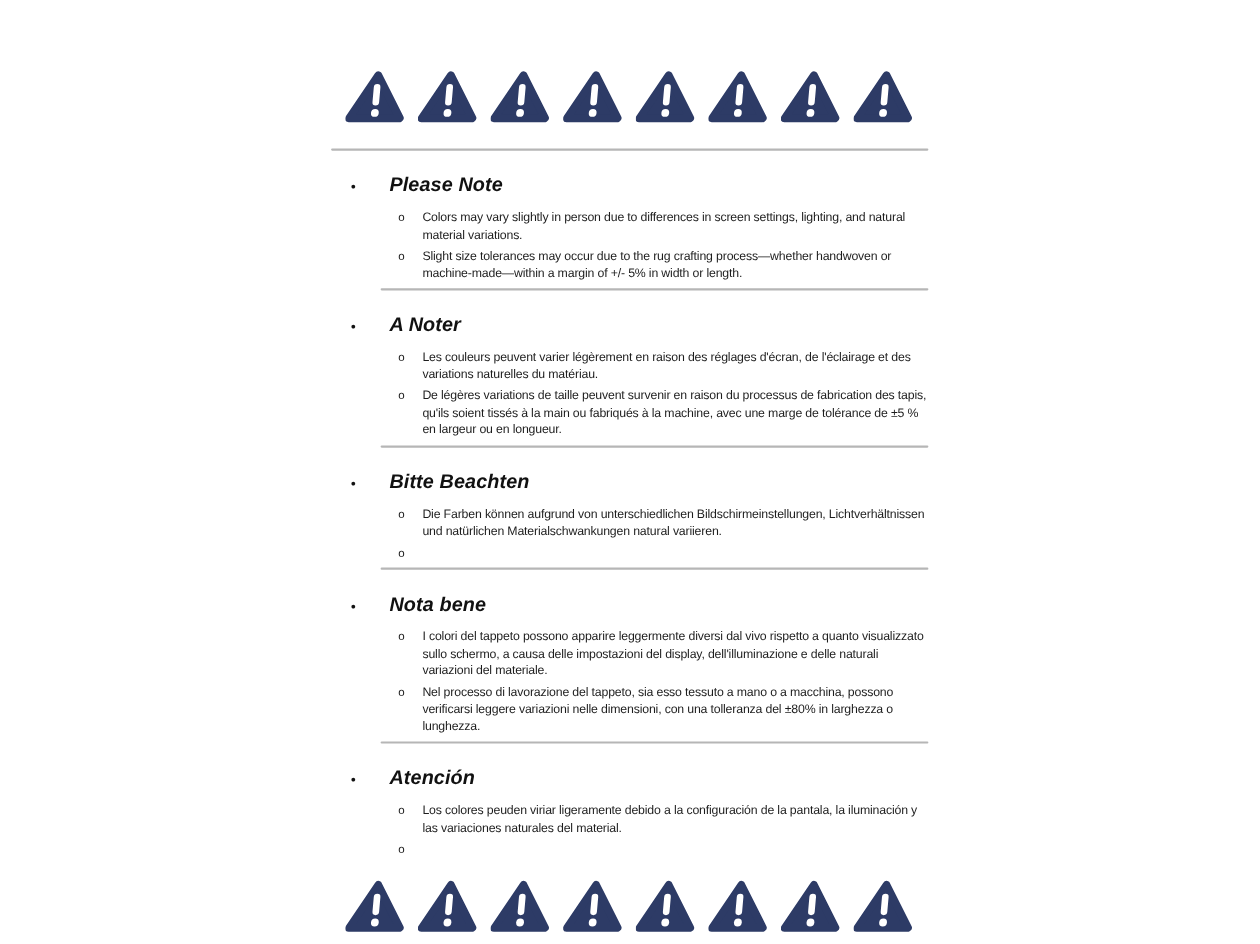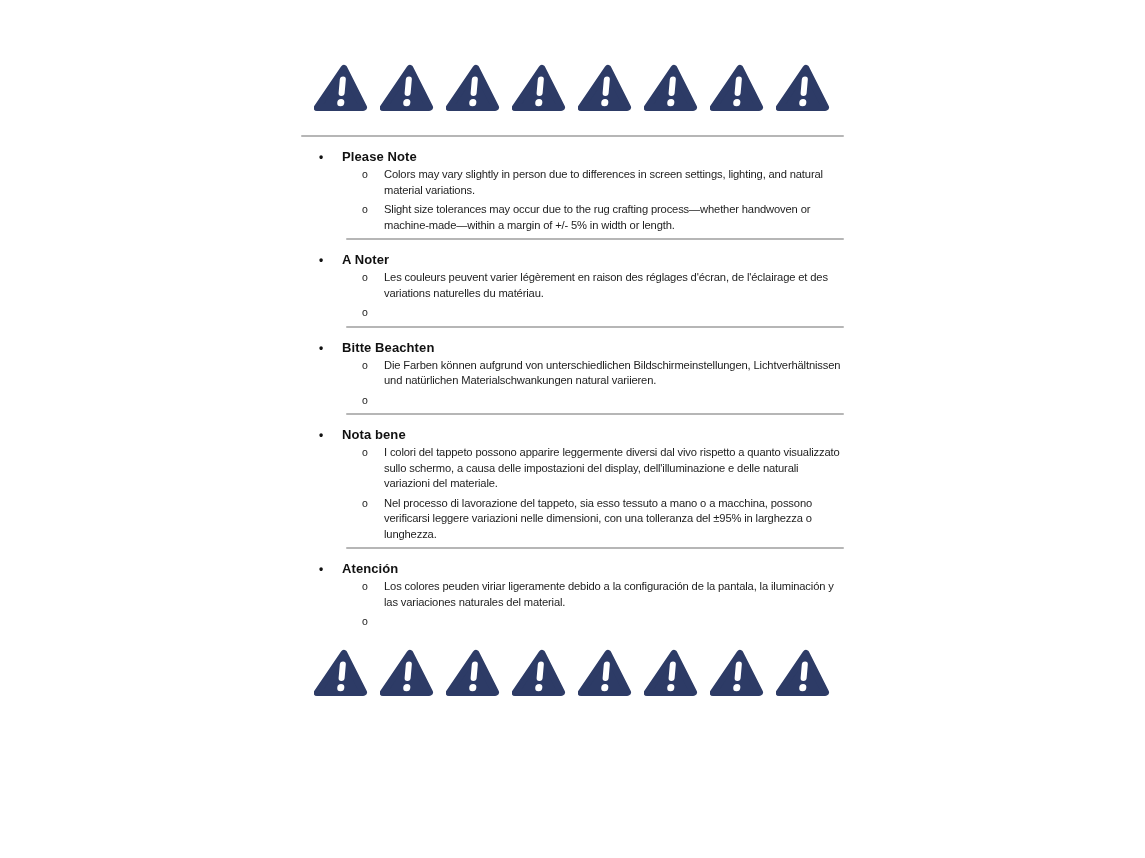--- a/index.html
+++ b/index.html
@@ -46,26 +46,27 @@
   }
   .bullet {
     margin-left: 18px;
     width: 23px;
     font-size: 12px;
     font-weight: 700;
     color: #111;
     flex: none;
   }
   .section-heading {
-    margin: 0;
-    font-size: 13px;
+    margin: 12px;
+    font-size: 18px;
     line-height: 15px;
     font-weight: 700;
     color: #111;
     letter-spacing: 0.1px;
+    font-style: italic;
   }
   .sub-item {
     display: flex;
     margin-bottom: 4px;
   }
   .sub-bullet {
     margin-left: 61px;
     width: 22px;
     font-size: 10.5px;
     line-height: 15.5px;
@@ -168,20 +169,21 @@
     <div class="heading-row">
       <span class="bullet">•</span>
       <h3 class="section-heading">A Noter</h3>
     </div>
     <div class="sub-item">
       <span class="sub-bullet">o</span>
       <p class="note-text">Les couleurs peuvent varier légèrement en raison des réglages d'écran, de l'éclairage et des variations naturelles du matériau.</p>
     </div>
     <div class="sub-item">
       <span class="sub-bullet">o</span>
+      <p class="note-text">De légères variations de taille peuvent survenir en raison du processus de fabrication des tapis, qu'ils soient tissés à la main ou fabriqués à la machine, avec une marge de tolérance de ±5 % en largeur ou en longueur.</p>
     </div>
   </section>
 
   <hr class="divider indent" style="background: rgb(182, 182, 182);">
 
   <section class="note-section">
     <div class="heading-row">
       <span class="bullet">•</span>
       <h3 class="section-heading">Bitte Beachten</h3>
     </div>
@@ -200,21 +202,21 @@
     <div class="heading-row">
       <span class="bullet">•</span>
       <h3 class="section-heading">Nota bene</h3>
     </div>
     <div class="sub-item">
       <span class="sub-bullet">o</span>
       <p class="note-text">I colori del tappeto possono apparire leggermente diversi dal vivo rispetto a quanto visualizzato sullo schermo, a causa delle impostazioni del display, dell'illuminazione e delle naturali variazioni del materiale.</p>
     </div>
     <div class="sub-item">
       <span class="sub-bullet">o</span>
-      <p class="note-text">Nel processo di lavorazione del tappeto, sia esso tessuto a mano o a macchina, possono verificarsi leggere variazioni nelle dimensioni, con una tolleranza del ±95% in larghezza o lunghezza.</p>
+      <p class="note-text">Nel processo di lavorazione del tappeto, sia esso tessuto a mano o a macchina, possono verificarsi leggere variazioni nelle dimensioni, con una tolleranza del ±80% in larghezza o lunghezza.</p>
     </div>
   </section>
 
   <hr class="divider indent" style="background: rgb(182, 182, 182);">
 
   <section class="note-section">
     <div class="heading-row">
       <span class="bullet">•</span>
       <h3 class="section-heading">Atención</h3>
     </div>

